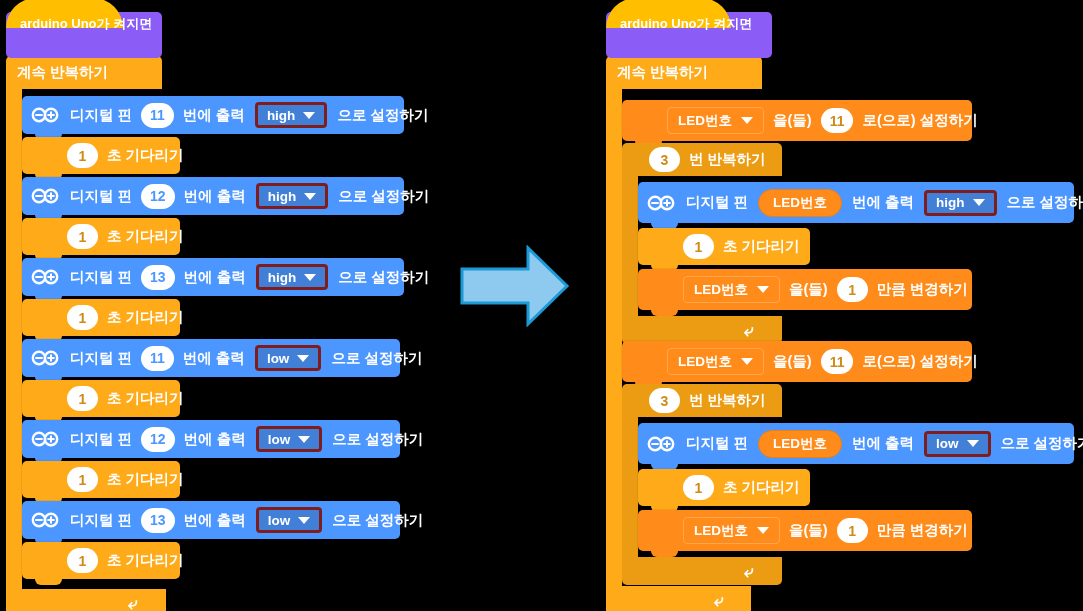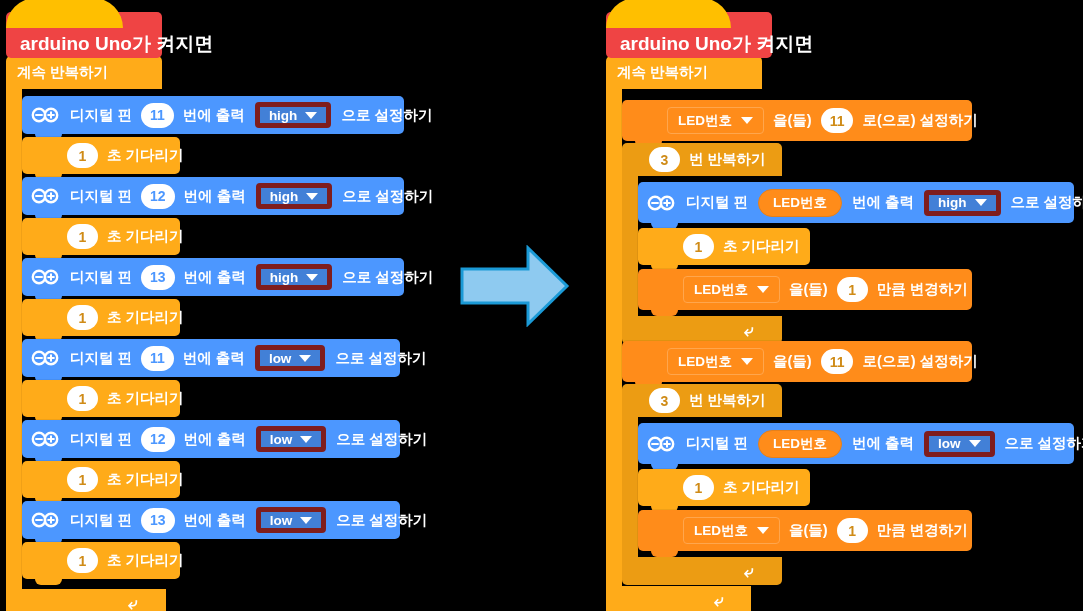--- a/index.html
+++ b/index.html
@@ -68,21 +68,21 @@
     font-weight:700;
     padding:0 9px;
     margin:0 7px;
   }
   .numfield.blue { color:#4c97ff; }
   .numfield.orange { color:#cf8b17; }
 
   
   .dd-blue{
     background:#4280d7;
-    border:5px solid #7f1d1d;
+    border:3px solid #7f1d1d;
     border-radius:4px;
     height:26px;
     display:inline-flex;
     align-items:center;
     gap:8px;
     padding:0 9px;
     margin:0 8px;
     font-size:13.5px;
     font-weight:700;
     color:#fff;
@@ -145,25 +145,25 @@
   .loop-arrow{
     color:#fff; font-size:17px; font-weight:700;
     line-height:1;
     transform:scaleX(-1);
     display:inline-block;
   }
 
   
   .hat{
     position:absolute;
-    background:#ef4444;
+    background:#8b5cf6;
     border-radius:5px;
     display:flex; align-items:flex-end;
-    color:#fff; font-size:19px; font-weight:700;
-    padding:0 0 1px 14px;
+    color:#fff; font-size:13px; font-weight:700;
+    padding:0 0 25px 14px;
     white-space:nowrap;
   }
   .hat-dome{
     position:absolute;
     left:0; top:-14px;
     width:75%; height:30px;
     background:#ffbf00;
     border-radius:40px 40px 0 0;
   }
 

